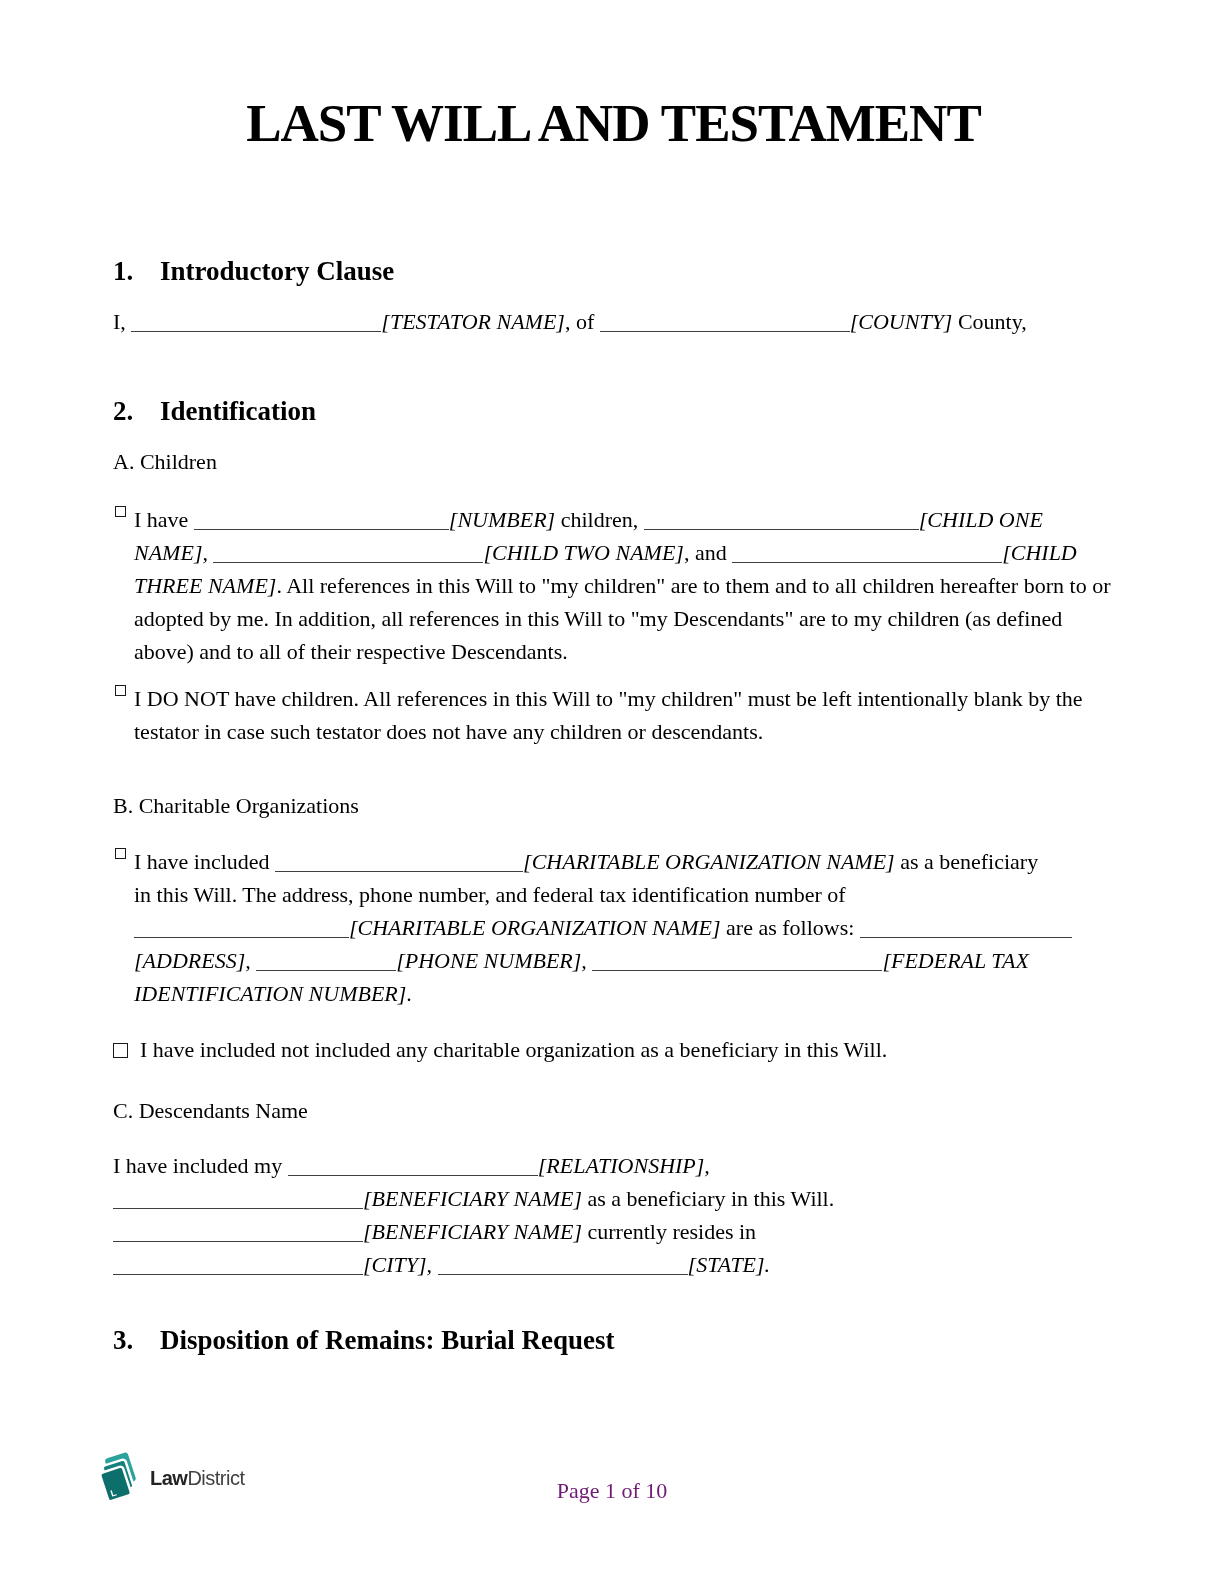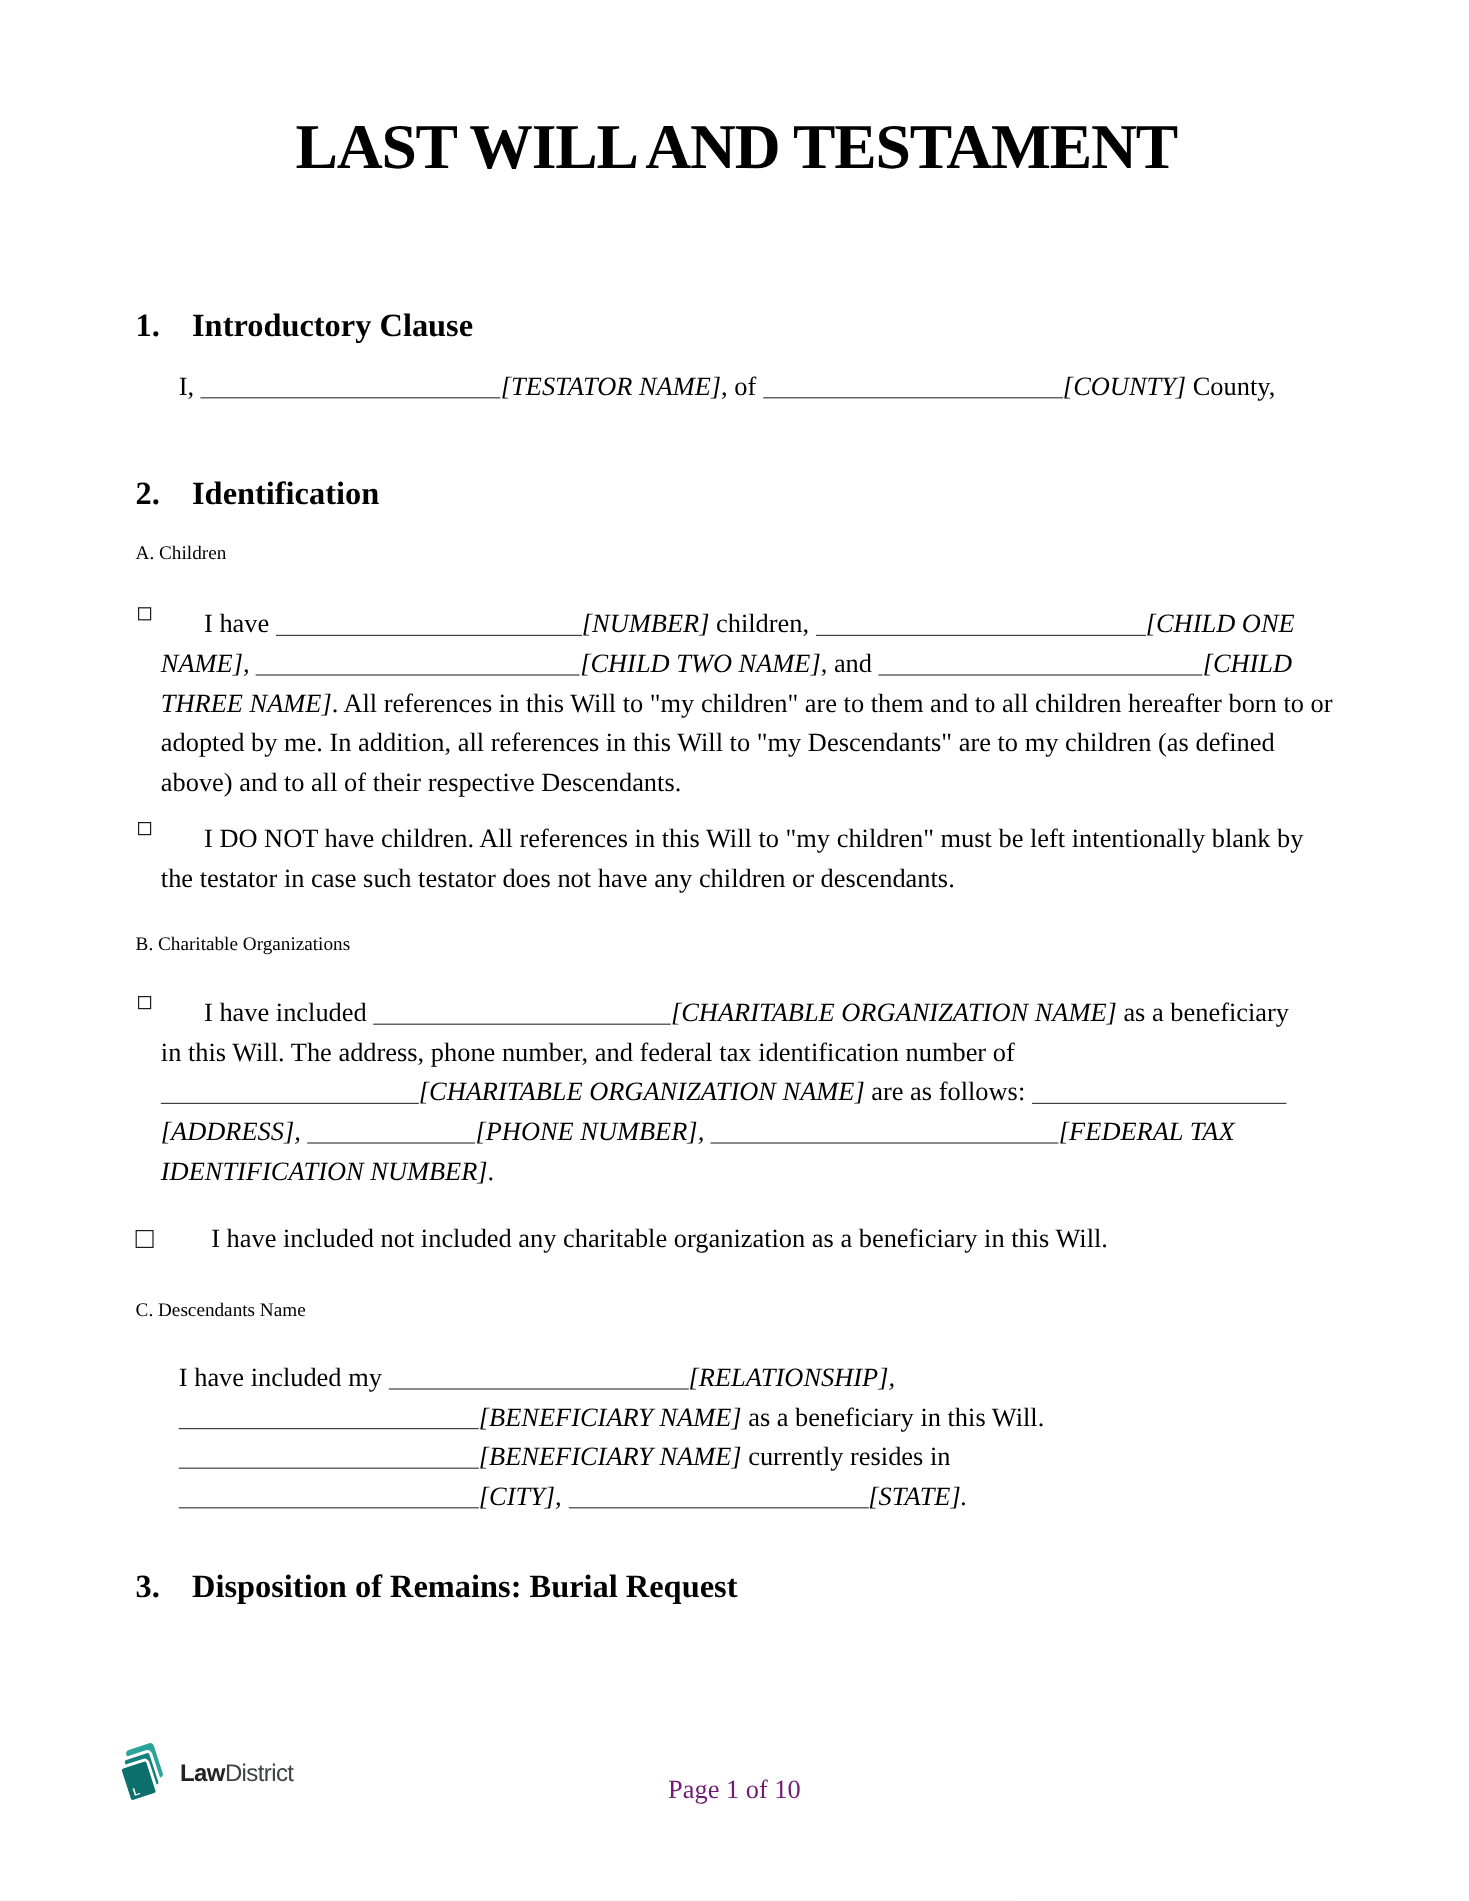--- a/index.html
+++ b/index.html
@@ -9,29 +9,29 @@
     font-family:"Liberation Serif", serif; color:#000;
     margin:0 auto; overflow:hidden;
   }
   .content { padding:0 110px 0 113px; }
   .doc-title {
     padding-top:92px; text-align:center;
     font-size:53px; font-weight:bold; letter-spacing:-1px; line-height:1.2;
   }
   .sec-heading { font-size:27px; font-weight:bold; line-height:34px; }
   .sec-num { display:inline-block; width:47px; }
-  .sub-heading { font-size:16px; line-height:33px; }
-  .para { font-size:22px; line-height:33px;margin-left:36px; }
+  .sub-heading { font-size:22px; line-height:33px; }
+  .para { font-size:22px; line-height:33px; }
   .m-sec1 { margin-top:98px; }
   .m-intro { margin-top:17px; }
   .m-sec2 { margin-top:56px; }
   .m-subA { margin-top:17px; }
   .m-item1 { margin-top:25px; }
   .m-item2 { margin-top:14px; }
-  .m-subB { margin-top:23px; }
+  .m-subB { margin-top:41px; }
   .m-item3 { margin-top:23px; }
   .m-item4 { margin-top:23px; }
   .m-subC { margin-top:28px; }
   .m-paraC { margin-top:22px; }
   .m-sec3 { margin-top:42px; }
   .check-item { position:relative; }
   .hang { padding-left:21px; }
   .cb-sup {
     position:absolute; left:2px; top:3px; width:11px; height:11px;
     border:1.5px solid #1a1a1a; display:inline-block; background:#fff;

